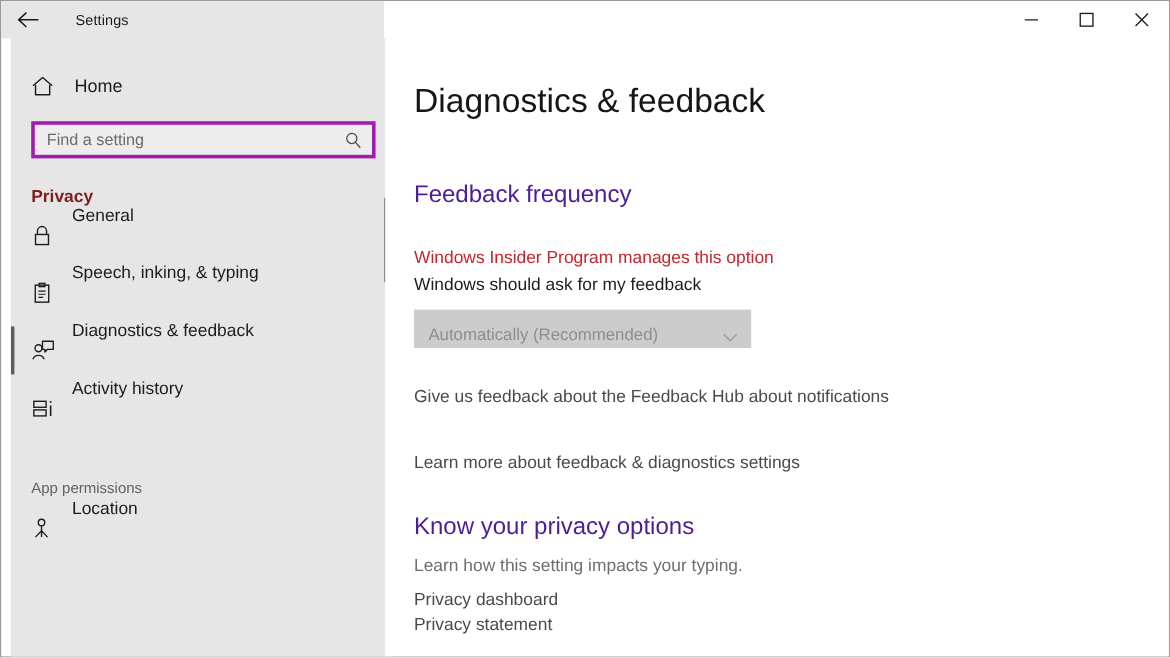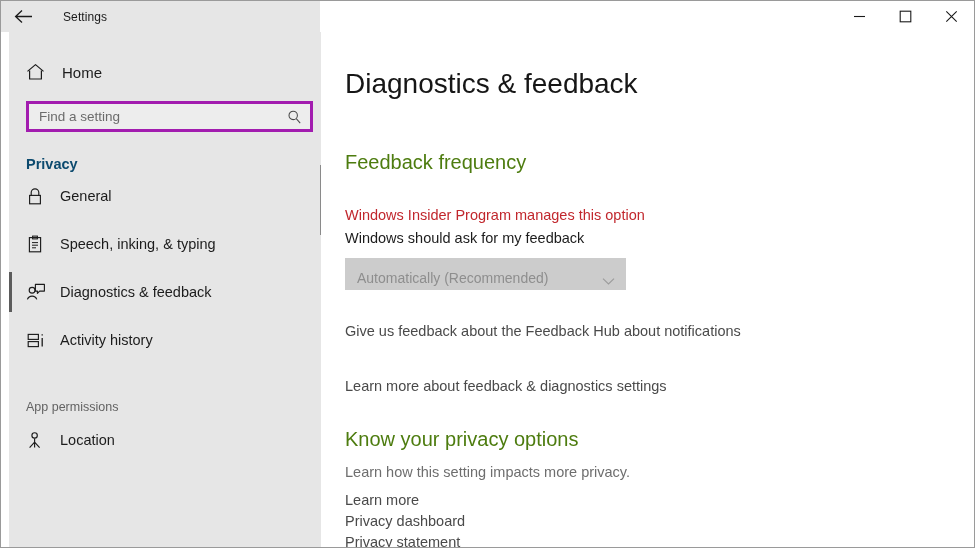--- a/index.html
+++ b/index.html
@@ -134,36 +134,35 @@
     position: absolute;
     right: 8px;
     top: 50%;
     transform: translateY(-50%);
     display: flex;
   }
 
   .section-title {
     font-size: 14.5px;
     font-weight: bold;
-    color: #0c4a6e;
+    color: #7f1d1d;
     padding-left: 17px;
     margin-top: 24px;
   }
   .group-label {
     font-size: 12.5px;
     color: #636363;
     padding-left: 17px;
     margin-top: 36px;
     margin-bottom: 2px;
   }
   .nav-item {
     position: relative;
     height: 48px;
     display: flex;
-    align-items: center;
     padding-left: 17px;
     cursor: default;
   }
   .nav-item .sel-bar {
     position: absolute;
     left: 0;
     top: 4px;
     bottom: 4px;
     width: 3px;
     background: transparent;
@@ -231,21 +230,21 @@
     white-space: nowrap;
   }
   .content {
     position: absolute;
     left: 24px;
     top: 150px;
     right: 0;
   }
   .h2 {
     font-size: 20px;
-    color: #4d7c0f;
+    color: #4c1d95;
     margin: 0;
     font-weight: normal;
     white-space: nowrap;
   }
   .warn {
     font-size: 14.5px;
     color: #c1272d;
     margin-top: 33px;
     white-space: nowrap;
   }
@@ -437,23 +436,22 @@
           </svg>
         </span>
       </div>
 
       <div class="link-row link-feedback">Give us feedback about the Feedback Hub about notifications</div>
 
       <div class="link-row link-learn">Learn more about feedback &amp; diagnostics settings</div>
 
       <h2 class="h2 h2-privacy">Know your privacy options</h2>
 
-      <div class="subtle">Learn how this setting impacts more privacy.</div>
+      <div class="subtle">Learn how this setting impacts your typing.</div>
 
       <div class="link-list">
-        <div class="link-row">Learn more</div>
         <div class="link-row">Privacy dashboard</div>
         <div class="link-row">Privacy statement</div>
       </div>
 
     </div>
   </div>
 </div>
 
 </body></html>

